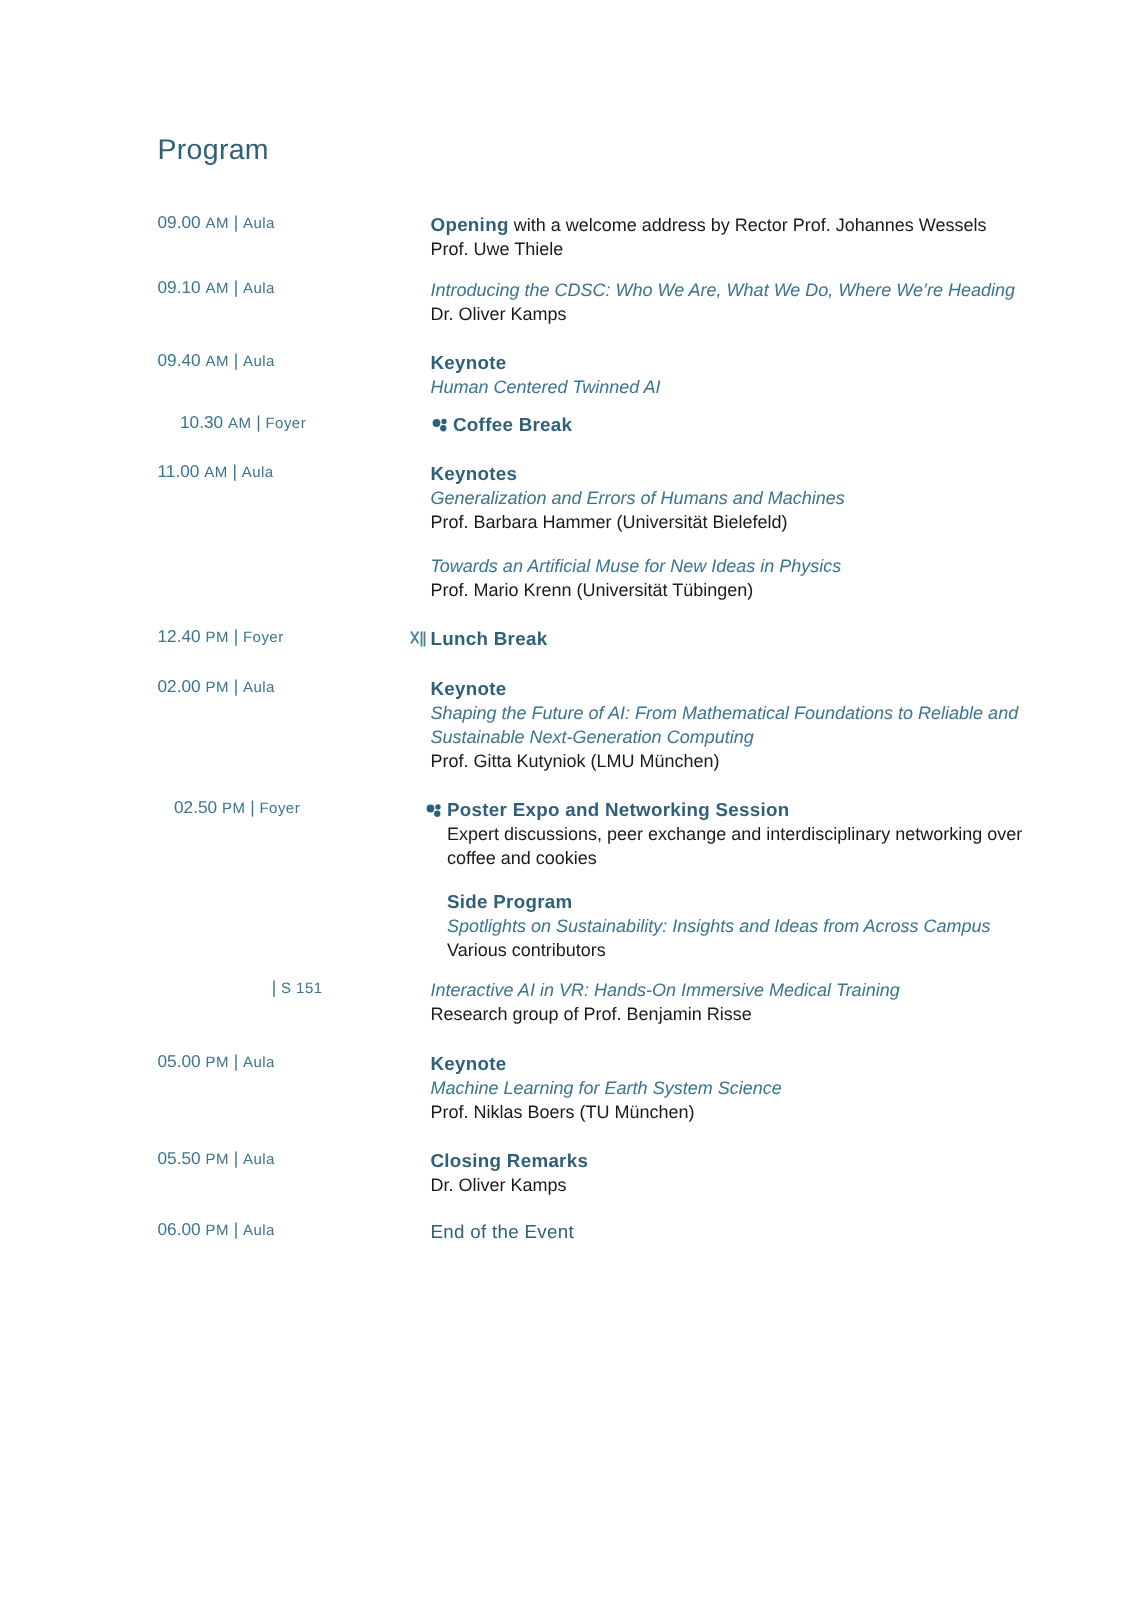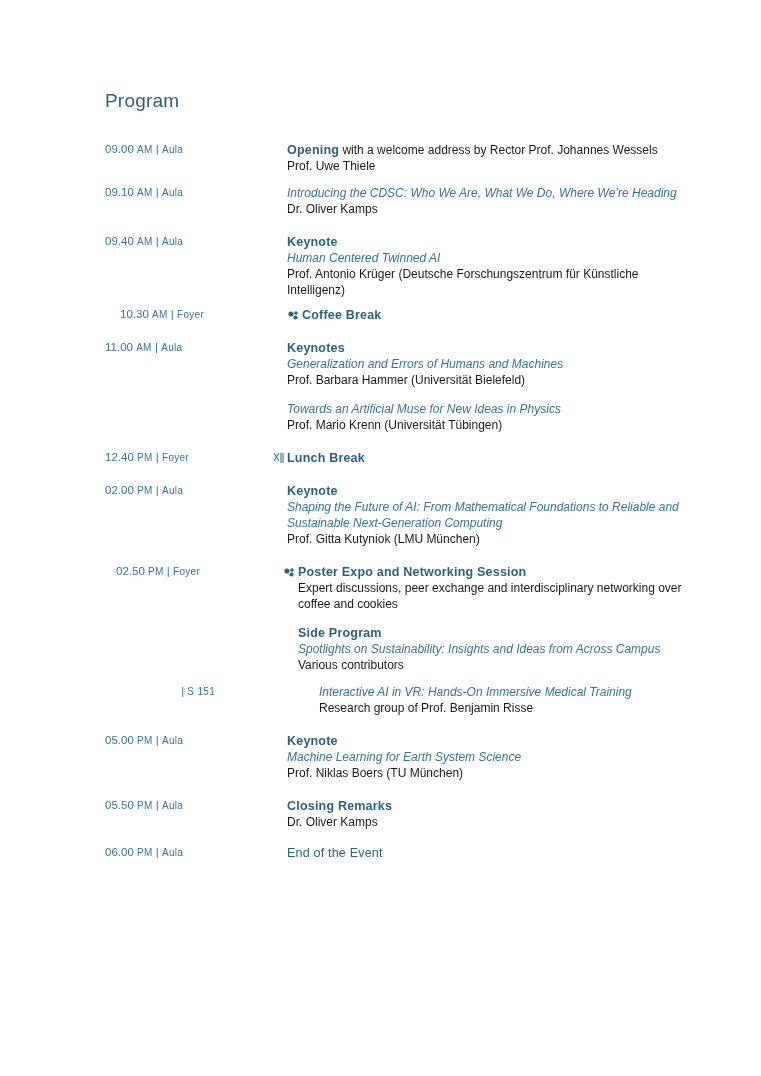--- a/index.html
+++ b/index.html
@@ -148,21 +148,20 @@
     <div class="row" style="margin-bottom:9px;">
       <div class="time">
         <span>09.40</span>
         <span class="sc">AM</span>
         <span>|</span>
         <span class="sc">Aula</span>
       </div>
       <div class="body">
         <div class="heading">Keynote</div>
         <div class="subhead">Human Centered Twinned AI</div>
-        <div class="detail" style="max-width:360px;">Prof. Antonio Krüger (Deutsche Forschungszentrum für Künstliche Intelligenz)</div>
       </div>
     </div>
 
     <div class="row" style="margin-bottom:17px;margin-left:15px;">
       <div class="time">
         <span>10.30</span>
         <span class="sc">AM</span>
         <span>|</span>
         <span class="sc">Foyer</span>
       </div>
@@ -248,21 +247,21 @@
         <div class="detail" style="max-width:395px;">Expert discussions, peer exchange and interdisciplinary networking over coffee and cookies</div>
 
         <div class="sub-block">
           <div class="heading">Side Program</div>
           <div class="subhead">Spotlights on Sustainability: Insights and Ideas from Across Campus</div>
           <div class="detail">Various contributors</div>
         </div>
       </div>
     </div>
 
-    <div class="sub-row" style="margin-top:-6px; margin-bottom:17px;gap:32px;">
+    <div class="sub-row" style="margin-top:-6px; margin-bottom:17px;">
       <div class="time right">
         <span>|</span>
         <span class="sc">S 151</span>
       </div>
       <div class="body">
         <div class="subhead">Interactive AI in VR: Hands-On Immersive Medical Training</div>
         <div class="detail">Research group of Prof. Benjamin Risse</div>
       </div>
     </div>
 

